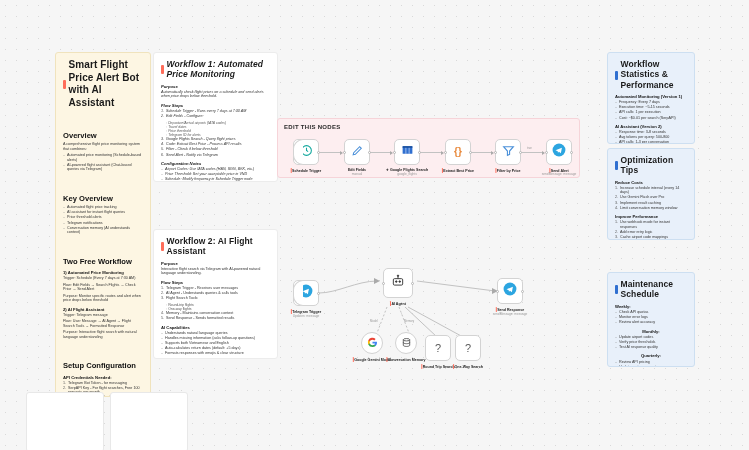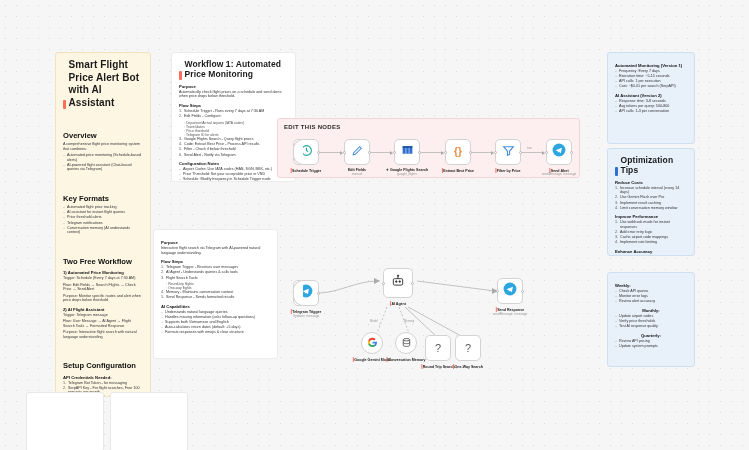--- a/index.html
+++ b/index.html
@@ -24,21 +24,21 @@
     line-height:1.22;
   }
   .note-yellow { background:#fdf6e3; border:1px solid #f0e3bd; }
   .note-pink   { background:#fdeef0; border:1px solid #f6d4d9; }
   .note-blue   { background:#e8f0fa; border:1px solid #cddff1; }
   .note-white  { background:#ffffff; border:1px solid #e4e4e4; }
 
   .n-title {
     font-size:8.5px; font-weight:bold; color:#1a1a1a;
     margin-bottom:4px; letter-spacing:.1px;
-    display:flex; align-items:flex-end; gap:3px;
+    display:flex; align-items:center; gap:3px;
   }
   .n-title.big { font-size:10px; line-height:1.25; }
   .bar { display:inline-block; width:2.5px; height:9px; background:#ff6d5a; border-radius:1px; flex:0 0 auto; margin-top:1px;}
   .bar.blue { background:#2f6fd0; }
   .h2 {
     font-size:7.6px; font-weight:bold; color:#111;
     margin:22px 0 2px;
   }
   .h3 {
     font-size:4.2px; font-weight:bold; color:#111;
@@ -121,21 +121,21 @@
     <div class="n-title big">
       <span class="bar"></span>
       <span>Smart Flight Price Alert Bot with AI Assistant</span>
     </div>
     <div class="h2">Overview</div>
     <div class="p">A comprehensive flight price monitoring system that combines:</div>
     <ul class="ul">
       <li>Automated price monitoring (Schedule-based alerts)</li>
       <li>AI-powered flight assistant (Chat-based queries via Telegram)</li>
     </ul>
-    <div class="h2">Key Formats</div>
+    <div class="h2">Key Overview</div>
     <ul class="ul">
       <li>Automated flight price tracking</li>
       <li>AI assistant for instant flight queries</li>
       <li>Price threshold alerts</li>
       <li>Telegram notifications</li>
       <li>Conversation memory (AI understands context)</li>
     </ul>
     <div class="h2">Two Free Workflow</div>
     <div class="h3">1) Automated Price Monitoring</div>
     <div class="p">Trigger: Schedule (Every 7 days at 7:30 AM)</div>
@@ -168,21 +168,21 @@
       <b>More useful template at:</b>
       <span class="lnk">Nguyen Thieu Tuan's other template</span>
     </div>
     <div class="p">
       <b>Template Version:</b>
       <span>1.0</span>
     </div>
 
   </div>
 
-  <div class="note note-white" style="left:171px; top:52px; width:125px; height:130px; border-color:#ececec;">
+  <div class="note note-white" style="left:153px; top:52px; width:125px; height:130px; border-color:#ececec;font-style:italic;">
     <div class="n-title">
       <span class="bar"></span>
       <span>Workflow 1: Automated Price Monitoring</span>
     </div>
     <div class="h3">Purpose</div>
     <div class="p">Automatically check flight prices on a schedule and send alerts when price drops below threshold.</div>
     <div class="h3">Flow Steps</div>
     <ol class="ol">
       <li>Schedule Trigger - Runs every 7 days at 7:30 AM</li>
       <li>Edit Fields - Configure:</li>
@@ -281,20 +281,24 @@
         </svg>
       </span>
       <span class="port l"></span>
       <span class="port r"></span>
       <span class="nlabel"><span class="bar"></span><span>Send Alert</span></span>
       <span class="nsub">sendMessage: message</span>
     </div>
   </div>
 
   <div class="note note-white" style="left:153px; top:229px; width:125px; height:130px; border-color:#ececec;">
+    <div class="n-title">
+      <span class="bar"></span>
+      <span>Workflow 2: AI Flight Assistant</span>
+    </div>
     <div class="h3">Purpose</div>
     <div class="p">Interactive flight search via Telegram with AI-powered natural language understanding.</div>
     <div class="h3">Flow Steps</div>
     <ol class="ol">
       <li>Telegram Trigger - Receives user messages</li>
       <li>AI Agent - Understands queries &amp; calls tools</li>
       <li>Flight Search Tools:</li>
     </ol>
     <div class="sub">Round-trip flights</div>
     <div class="sub">One-way flights</div>
@@ -397,37 +401,41 @@
       <span class="nlabel"><span class="bar"></span><span>Round Trip Search</span></span>
     </div>
 
     <div class="nodebox" style="left:178px; top:60px;">
       <span class="qmark">?</span>
       <span class="nlabel"><span class="bar"></span><span>One-Way Search</span></span>
     </div>
   </div>
 
   <div class="note note-blue" style="left:607px; top:52px; width:88px; height:92px;">
+    <div class="n-title">
+      <span class="bar blue"></span>
+      <span>Workflow Statistics &amp; Performance</span>
+    </div>
     <div class="h3">Automated Monitoring (Version 1)</div>
     <ul class="ul">
       <li>Frequency: Every 7 days</li>
       <li>Execution time: ~5-15 seconds</li>
       <li>API calls: 1 per execution</li>
       <li>Cost: ~$0.01 per search (SerpAPI)</li>
     </ul>
     <div class="h3">AI Assistant (Version 2)</div>
     <ul class="ul">
       <li>Response time: 3-8 seconds</li>
       <li>Avg tokens per query: 500-800</li>
       <li>API calls: 1-3 per conversation</li>
 
     </ul>
   </div>
 
-  <div class="note note-blue" style="left:607px; top:148px; width:88px; height:108px;">
+  <div class="note note-blue" style="left:607px; top:148px; width:88px; height:92px;">
     <div class="n-title">
       <span class="bar blue"></span>
       <span>Optimization Tips</span>
     </div>
     <div class="h3">Reduce Costs</div>
     <ol class="ol">
       <li>Increase schedule interval (every 14 days)</li>
       <li>Use Gemini Flash over Pro</li>
       <li>Implement result caching</li>
       <li>Limit conversation memory window</li>
@@ -442,20 +450,24 @@
     <div class="h3">Enhance Accuracy</div>
     <ol class="ol">
       <li>Add more airport codes to AI context</li>
       <li>Include seasonal price trends</li>
       <li>Implement multi-currency support</li>
 
     </ol>
   </div>
 
   <div class="note note-blue" style="left:607px; top:272px; width:88px; height:95px;">
+    <div class="n-title">
+      <span class="bar blue"></span>
+      <span>Maintenance Schedule</span>
+    </div>
     <div class="h3">Weekly:</div>
     <ul class="ul">
       <li>Check API quotas</li>
       <li>Monitor error logs</li>
       <li>Review alert accuracy</li>
     </ul>
     <div class="h3" style="text-align:center;">Monthly:</div>
     <ul class="ul">
       <li>Update airport codes</li>
       <li>Verify price thresholds</li>

